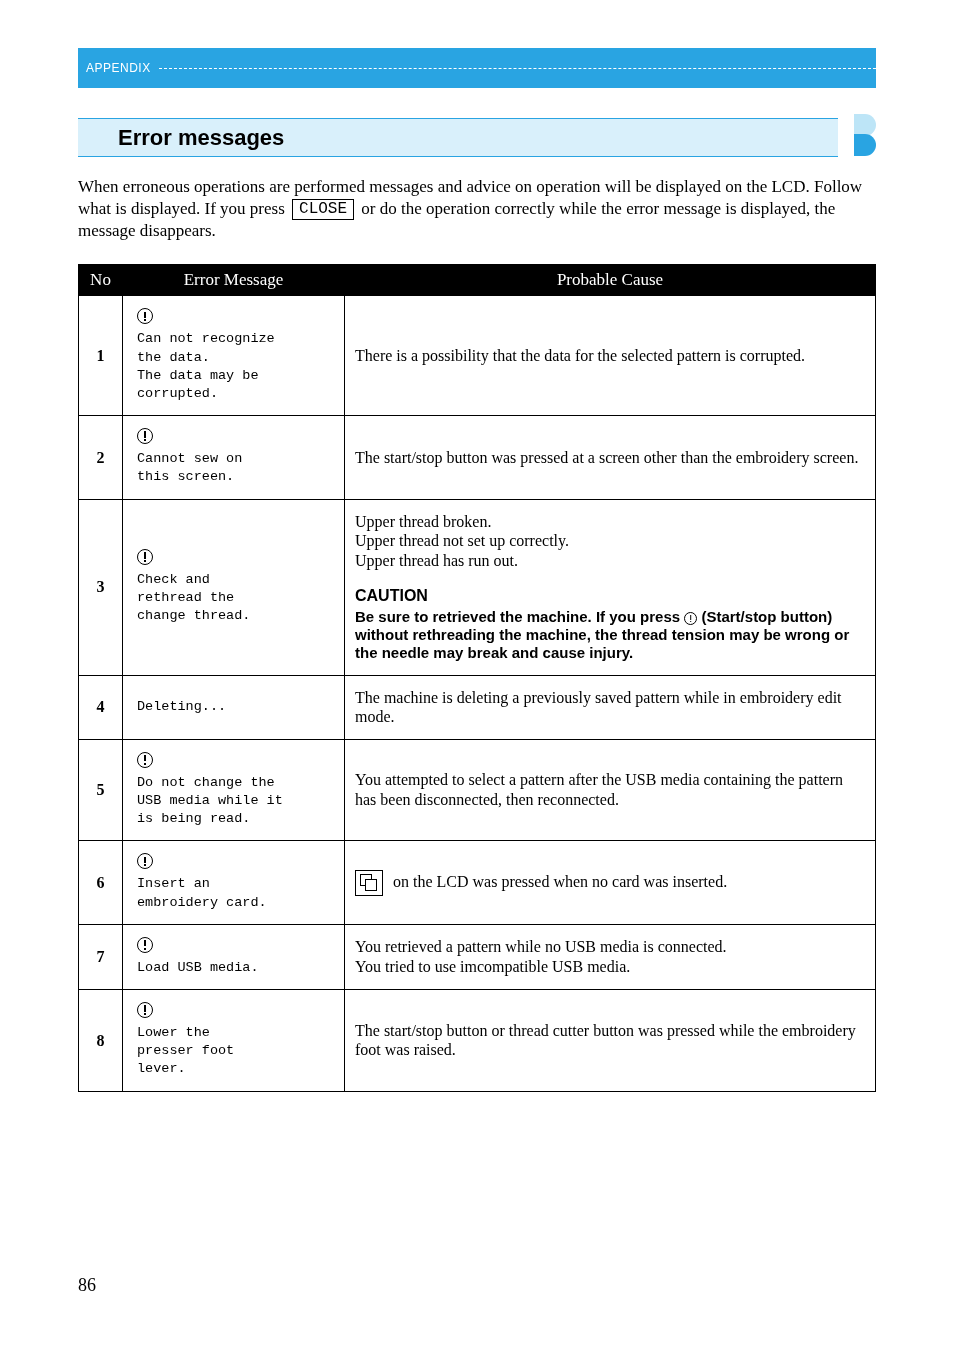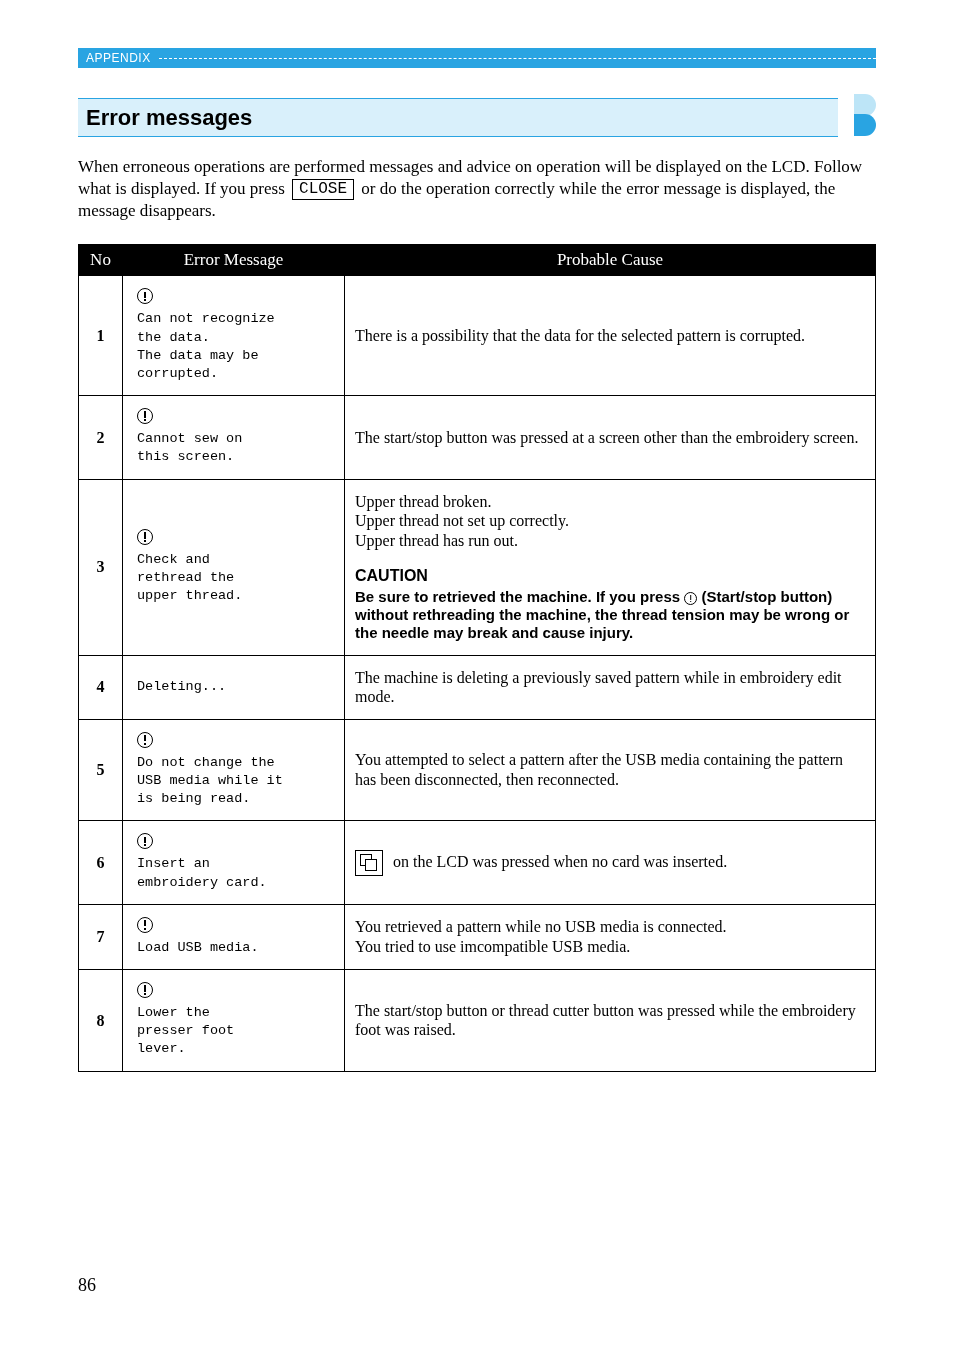--- a/index.html
+++ b/index.html
@@ -9,21 +9,21 @@
   width: 954px;
   height: 1348px;
   position: relative;
   color: #000;
 }
 .page {
   padding: 48px 78px 40px 78px;
 }
 .appendix-bar {
   background: #29a4e2;
-  height: 20px;
+  height: 40px;
   display: flex;
   align-items: center;
   padding-left: 8px;
   margin-bottom: 28px;
 }
 .appendix-bar span {
   font-family: Arial, Helvetica, sans-serif;
   font-size: 12px;
   letter-spacing: 0.5px;
   color: #fff;
@@ -45,20 +45,21 @@
   background: #d9f0fb;
   border-top: 1px solid #29a4e2;
   border-bottom: 1px solid #29a4e2;
   padding: 6px 8px 5px 8px;
 }
 .title-box h2 {
   font-family: Arial, Helvetica, sans-serif;
   font-weight: bold;
   font-size: 22px;
   color: #000;
+  margin-left: 32px;
 }
 .title-tabs {
   width: 38px;
   height: 42px;
   position: relative;
 }
 .tab {
   position: absolute;
   right: 0;
   width: 22px;
@@ -255,21 +256,21 @@
             <div>The start/stop button was pressed at a screen other than the embroidery screen.</div>
           </td>
         </tr>
         <tr>
           <td class="num">3</td>
           <td>
             <div class="lcd-msg lcd-center">
               <span class="warn-ico"></span>
               <span class="txt">Check and
 rethread the
-upper thread.</span>
+change thread.</span>
             </div>
           </td>
           <td class="cause">
             <div>Upper thread broken.</div>
             <div>Upper thread not set up correctly.</div>
             <div>Upper thread has run out.</div>
             <div class="caution-head">CAUTION</div>
             <div class="caution-body"><span>Be sure to retrieved the machine. If you press </span><span class="warn-ico small-warn"></span><span> (Start/stop button) without rethreading the machine, the thread tension may be wrong or the needle may break and cause injury.</span></div>
           </td>
         </tr>

